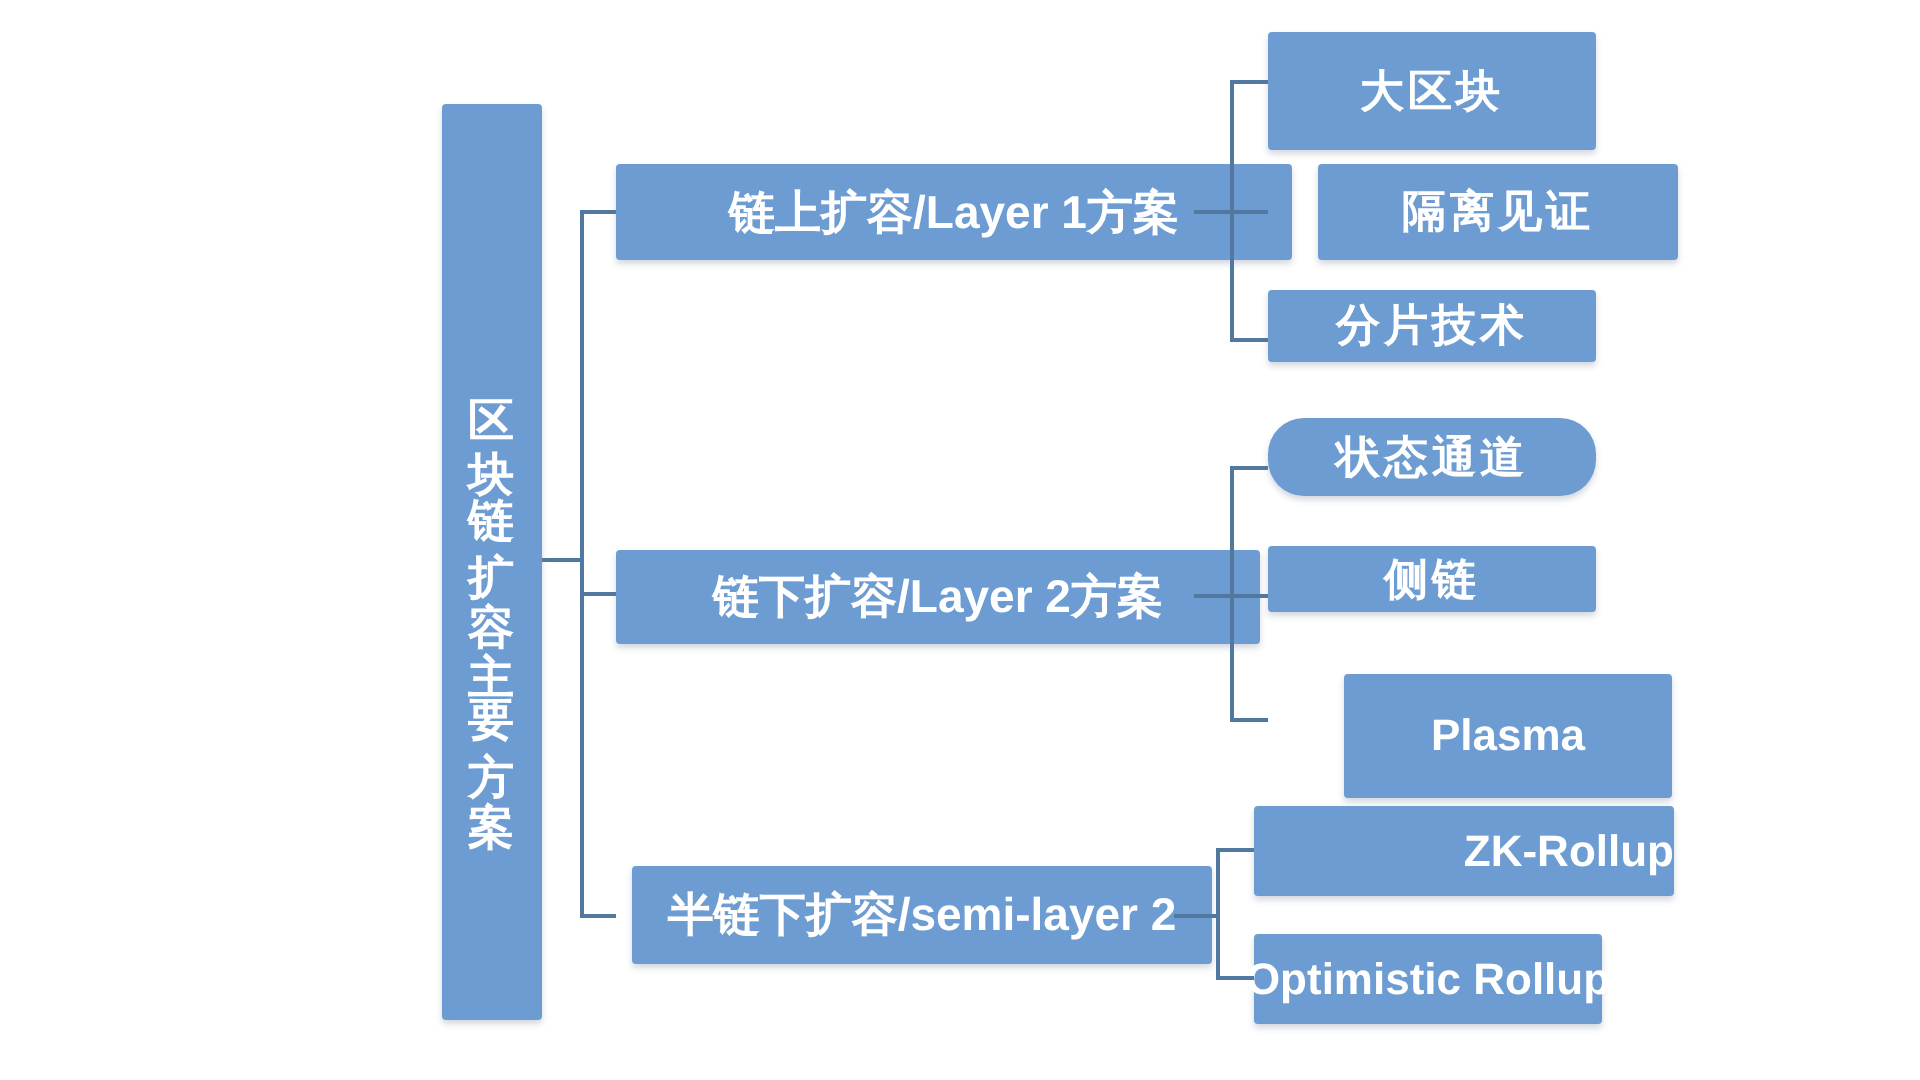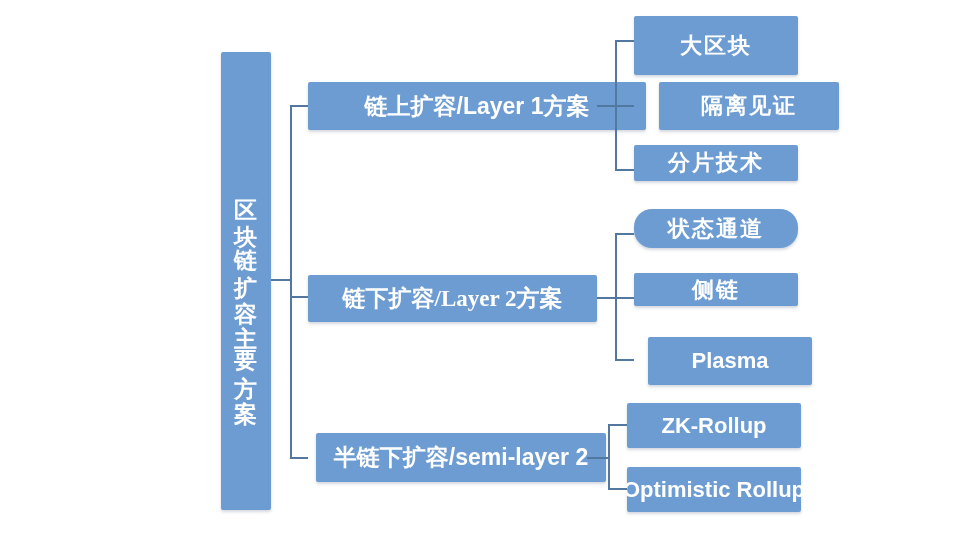--- a/index.html
+++ b/index.html
@@ -41,32 +41,32 @@
   #root .lbl {
     writing-mode: vertical-rl;
     text-orientation: upright;
     letter-spacing: 25px;
     line-height: 50px;
     margin-bottom: -25px; 
   }
 
   
   #b1 { left: 308px; top: 82px;  width: 338px; height: 48px; font-size: 23px; }
-  #b2 { left: 308px; top: 275px; width: 289px; height: 47px; font-size: 23px; font-family: Liberation Serif, serif; }
+  #b2 { left: 308px; top: 275px; width: 322px; height: 47px; font-size: 23px; }
   #b3 { left: 316px; top: 433px; width: 290px; height: 49px; font-size: 23px; }
 
   
   .leaf { font-size: 22px; }
   #c11 { left: 634px; top: 16px;  width: 164px; height: 59px; }
   #c12 { left: 634px; top: 82px;  width: 180px; height: 48px; margin-left: 25px; }
   #c13 { left: 634px; top: 145px; width: 164px; height: 36px; }
   #c21 { left: 634px; top: 209px; width: 164px; height: 39px; border-radius: 18px; }
   #c22 { left: 634px; top: 273px; width: 164px; height: 33px; }
-  #c23 { left: 648px; top: 337px; width: 164px; height: 48px; }
-  #c31 { left: 627px; top: 403px; width: 174px; height: 45px; }
+  #c23 { left: 672px; top: 337px; width: 164px; height: 62px; }
+  #c31 { left: 627px; top: 403px; width: 210px; height: 45px; justify-content: flex-end; }
   #c32 { left: 627px; top: 467px; width: 174px; height: 45px; }
 
   
   .conn { position: absolute; background: var(--connector); }
 
   .l1   { left: 271px; top: 279px; width: 19px; height: 2px; }
   .l2   { left: 290px; top: 105px; width: 2px;  height: 354px; }
   .l3   { left: 290px; top: 105px; width: 18px; height: 2px; }
   .l4   { left: 290px; top: 296px; width: 18px; height: 2px; }
   .l5   { left: 290px; top: 457px; width: 18px; height: 2px; }

